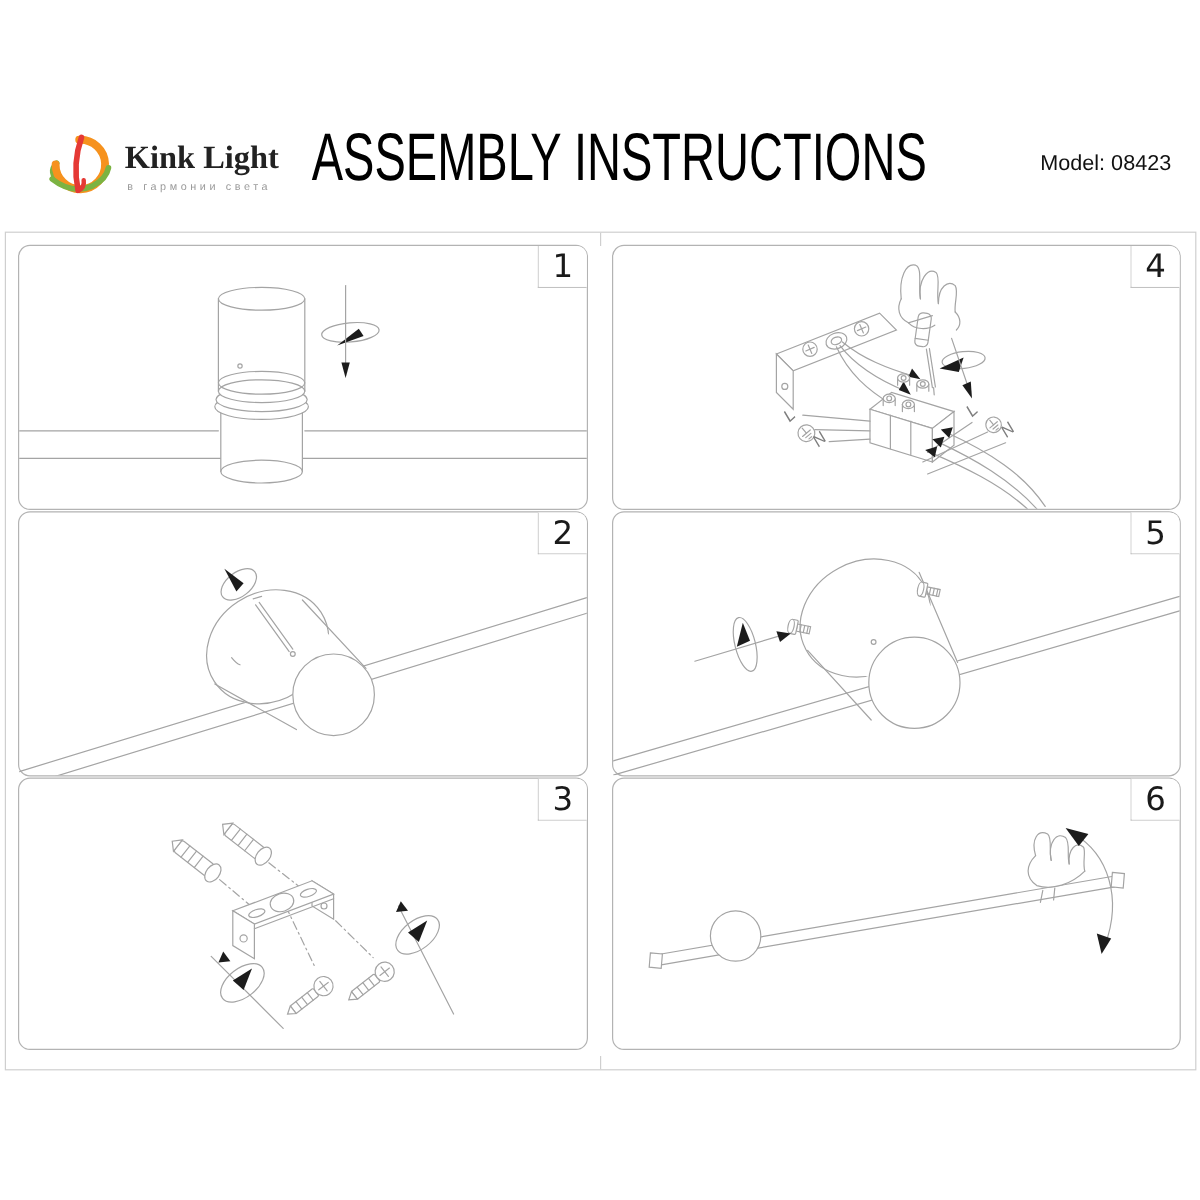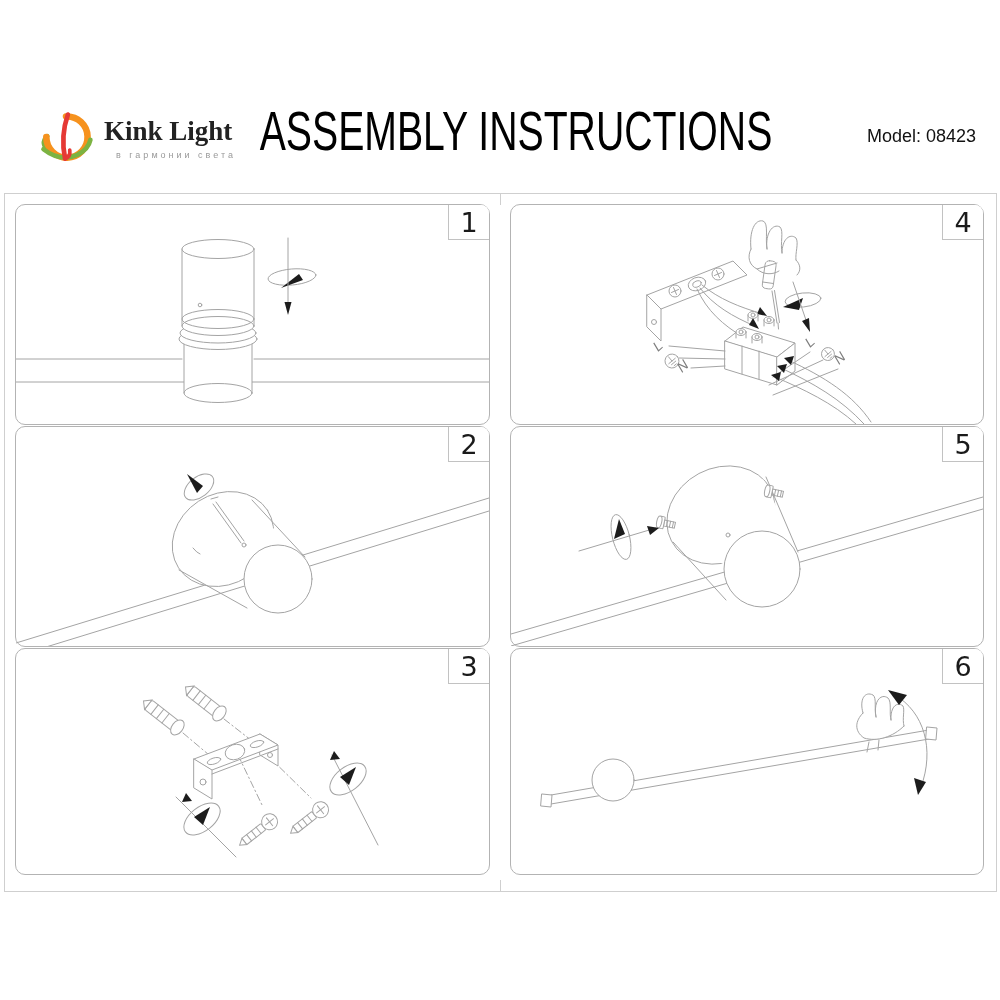--- a/index.html
+++ b/index.html
@@ -3,21 +3,21 @@
 <meta charset="utf-8">
 <style>
   html,body{margin:0;padding:0;background:#fff;}
   .page{position:relative;width:1000px;height:1000px;background:#ffffff;overflow:hidden;
         font-family:"Liberation Sans",sans-serif;color:#111;padding-left:32px;}
   
   .logo{position:absolute;left:36px;top:108px;display:flex;align-items:flex-start;}
   .logo-mark{width:60px;height:60px;}
   .logo-text{margin-left:8px;margin-top:10px;}
   .brand{font-family:"Liberation Serif",serif;font-weight:bold;font-size:27px;color:#222;line-height:1;}
-  .tagline{font-size:9px;color:#9a9a9a;letter-spacing:3px;margin-top:5px;margin-left:12px;}
+  .tagline{font-size:9px;color:#9a9a9a;letter-spacing:3px;margin-top:5px;margin-left:2px;}
   .title{position:absolute;left:0;right:0;top:103px;text-align:center;
          font-size:56px;line-height:56px;font-weight:400;color:#000;
          transform:scaleX(0.70);white-space:nowrap;}
   .model{position:absolute;right:56px;top:126px;font-size:18px;color:#111;}
   
   .frame{position:absolute;left:4px;top:193px;width:991px;height:697px;border:1px solid #cfcfcf;}
   .tick{position:absolute;left:495px;width:1px;background:#cfcfcf;}
   .tick.top{top:0;height:11px;}
   .tick.bot{bottom:0;height:11px;}
   .panel{position:absolute;border:1.5px solid #b3b3b3;border-radius:10px;background:#fff;}

